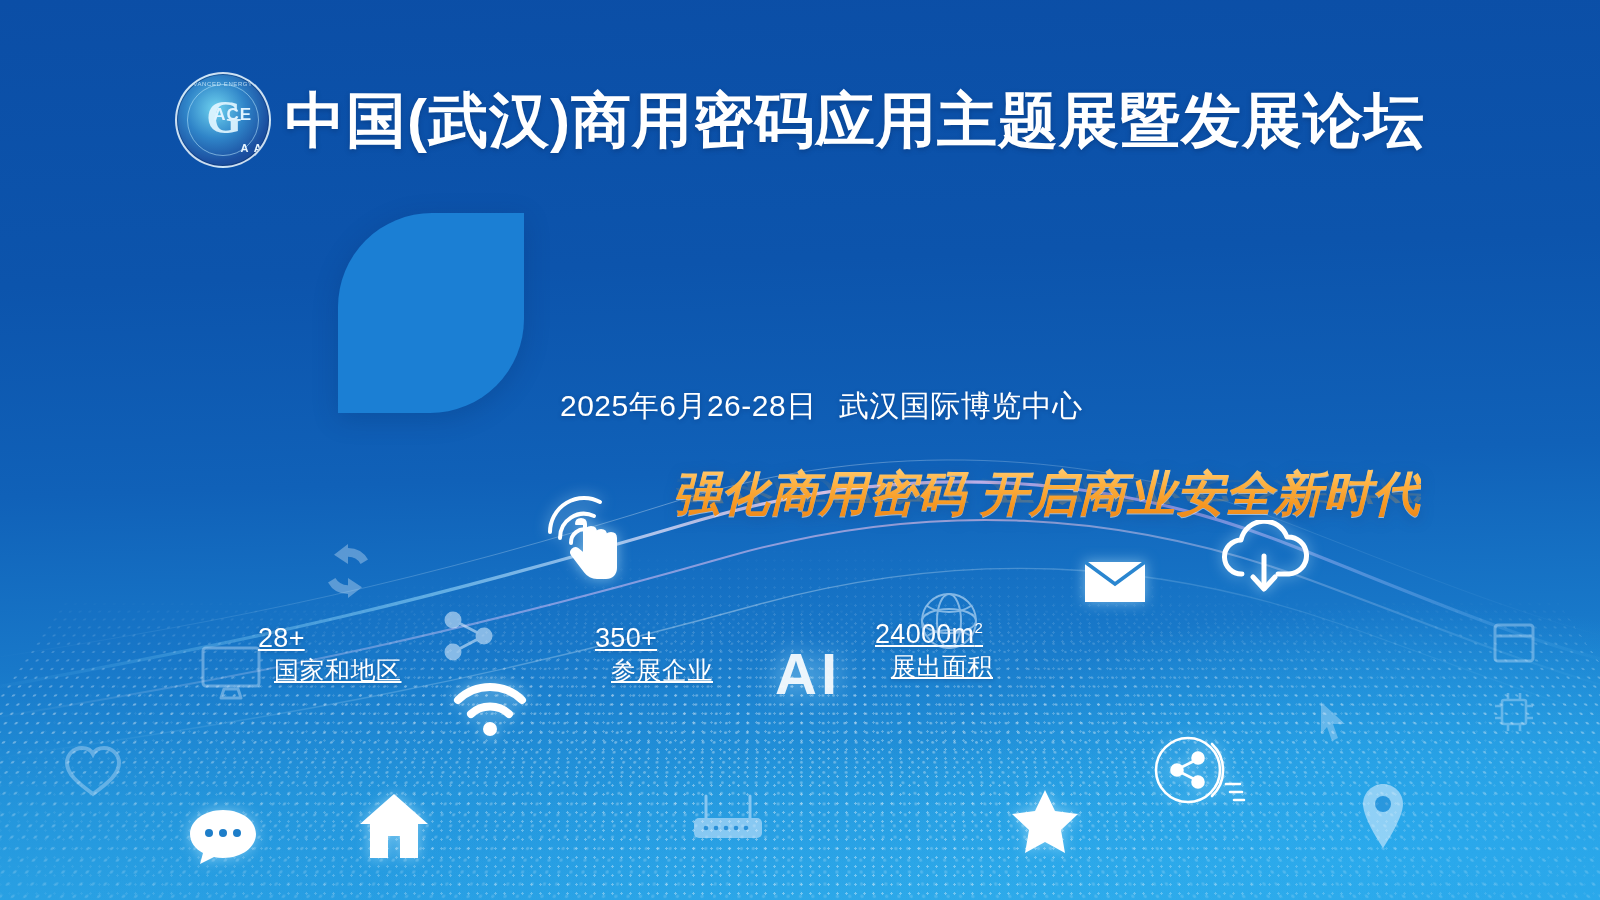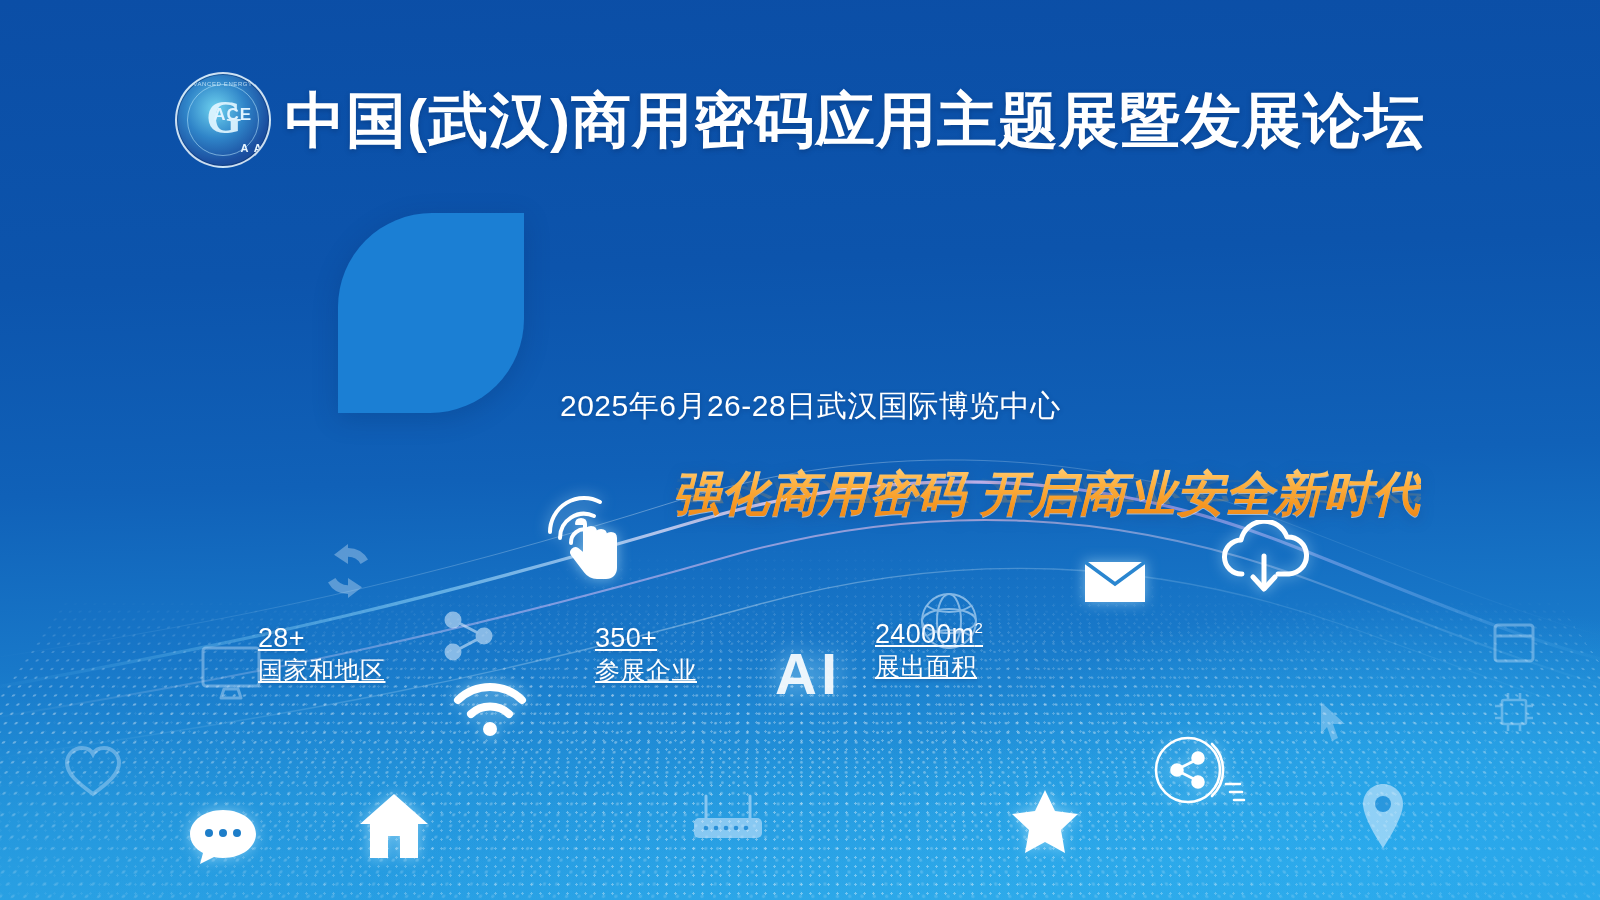--- a/index.html
+++ b/index.html
@@ -96,21 +96,21 @@
     border-radius:94px 0 94px 0;
     box-shadow:0 6px 26px rgba(6,40,96,.22);
   }
 
   
   .date-line {
     position:absolute; left:560px; top:386px;
     font-size:30px; color:#ffffff; letter-spacing:.5px; white-space:nowrap;
     text-shadow:0 1px 4px rgba(6,40,96,.35);
   }
-  .date-venue { }
+  .date-venue { margin-left:22px; }
 
   
   .slogan-wrap { position:absolute; left:672px; top:462px; }
   .slogan {
     font-size:48px; font-weight:bold; font-style:italic;
     letter-spacing:1px; white-space:nowrap;
     background:linear-gradient(180deg,#ffd486 0%,#ffb648 30%,#f79a23 62%,#e8821a 100%);
     -webkit-background-clip:text; background-clip:text;
     -webkit-text-fill-color:transparent; color:transparent;
     filter:drop-shadow(0 1px 0 rgba(255,255,255,.55)) drop-shadow(0 3px 7px rgba(20,60,120,.35));
@@ -138,21 +138,21 @@
 
   
   .stat {
     position:absolute; color:#ffffff; line-height:1.22;
     text-shadow:0 1px 4px rgba(6,40,96,.32);
     white-space:nowrap;
     text-decoration:underline;
   }
   .stat .num { font-size:27px; letter-spacing:.3px; }
   .stat .num sup { font-size:15px; vertical-align:super; }
-  .stat .lbl { font-size:25px; letter-spacing:.5px; }
+  .stat .lbl { font-size:25px; letter-spacing:.5px;padding-left:16px; }
 
   .stat-0 { left:258px; top:622px; }
   .stat-1 { left:595px; top:622px; }
   .stat-2 { left:875px; top:618px; }
   .stat-3 { left:1152px; top:618px; }
 
   
   .ico { position:absolute; color:#fff; pointer-events:none; }
   .ico svg { display:block; }
   .dim  { opacity:.38; }

